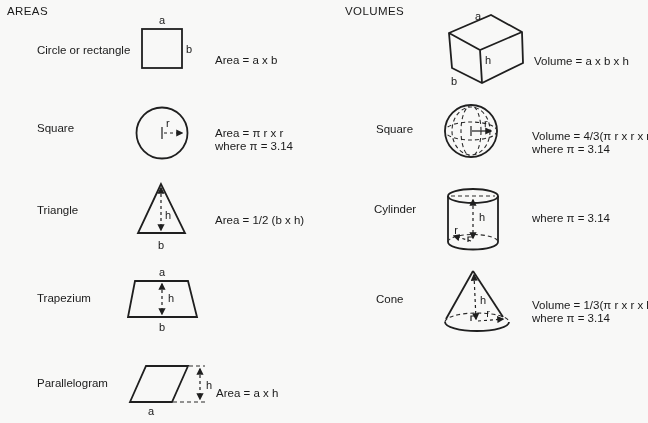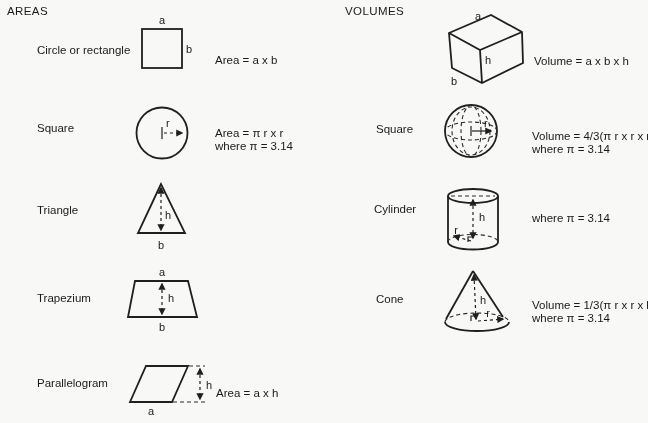--- a/index.html
+++ b/index.html
@@ -78,20 +78,21 @@
     <div>where π = 3.14</div>
   </div>
 
   <div class="abs row-label" style="left:37px; top:204px">Triangle</div>
   <svg class="abs" style="left:125px; top:178px" width="80" height="78">
     <path class="solid" d="M36,6 L13,55 L60,55 Z"></path>
     <line class="dash" x1="36" y1="10" x2="36" y2="52" marker-start="url(#ah)" marker-end="url(#ah)"></line>
     <text x="40" y="41" text-anchor="start">h</text>
     <text x="36" y="71" text-anchor="middle">b</text>
   </svg>
+  <div class="abs formula" style="left:215px; top:204px">Area = 1/2 (b x h)</div>
 
   <div class="abs row-label" style="left:37px; top:292px">Trapezium</div>
   <svg class="abs" style="left:120px; top:262px" width="90" height="74">
     <path class="solid" d="M15,19 L68,19 L77,55 L8,55 Z"></path>
     <text x="42" y="14" text-anchor="middle">a</text>
     <line class="dash" x1="42" y1="22" x2="42" y2="52" marker-start="url(#ah)" marker-end="url(#ah)"></line>
     <text x="48" y="40" text-anchor="start">h</text>
     <text x="42" y="69" text-anchor="middle">b</text>
   </svg>
 

